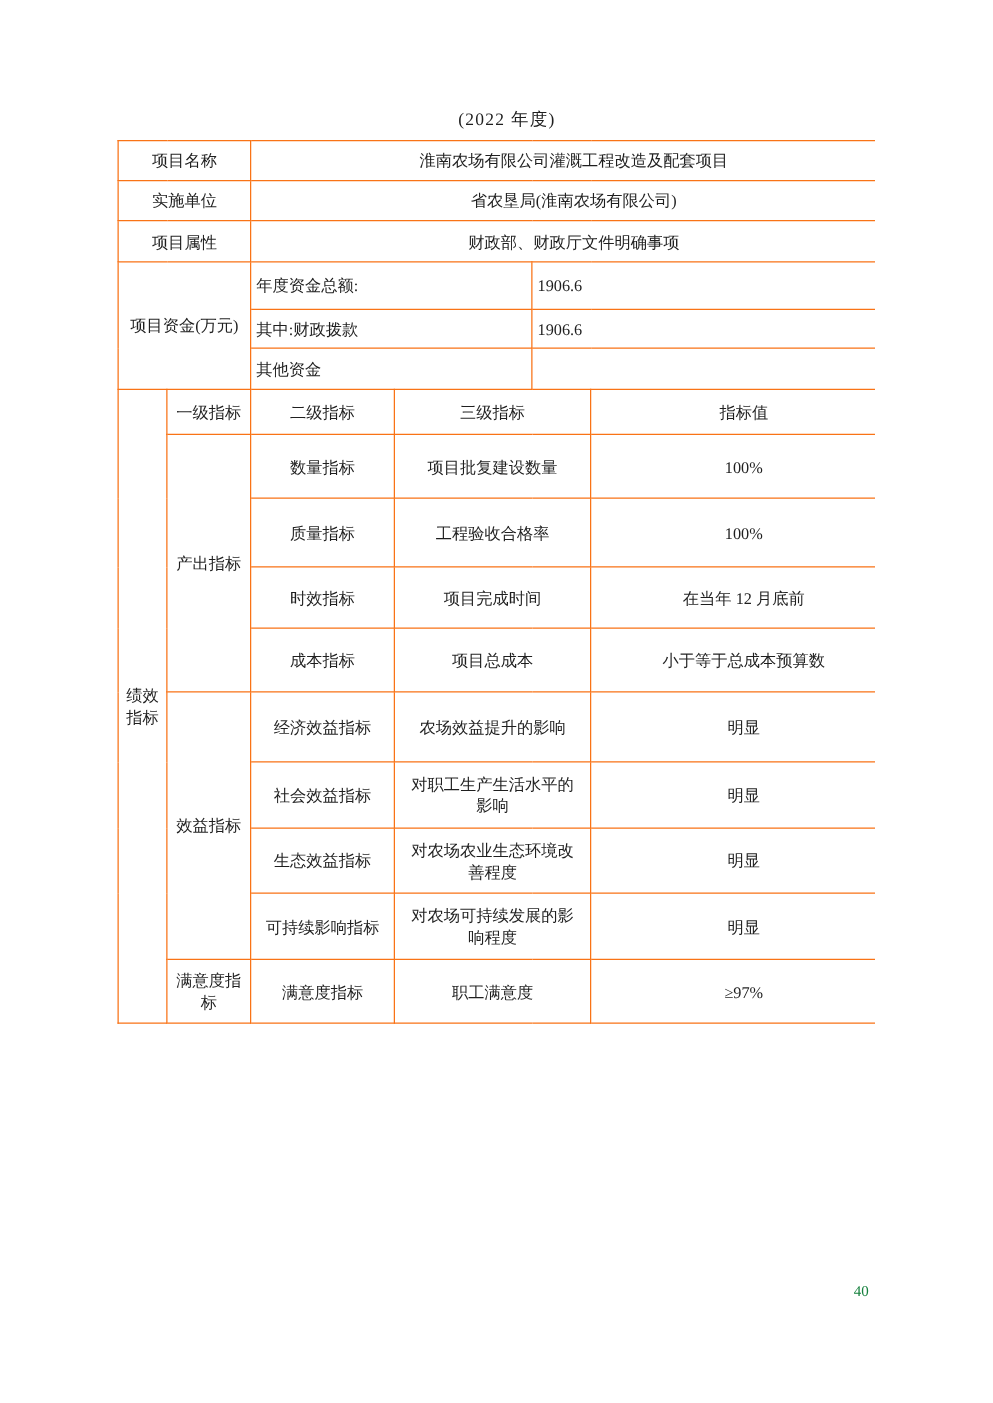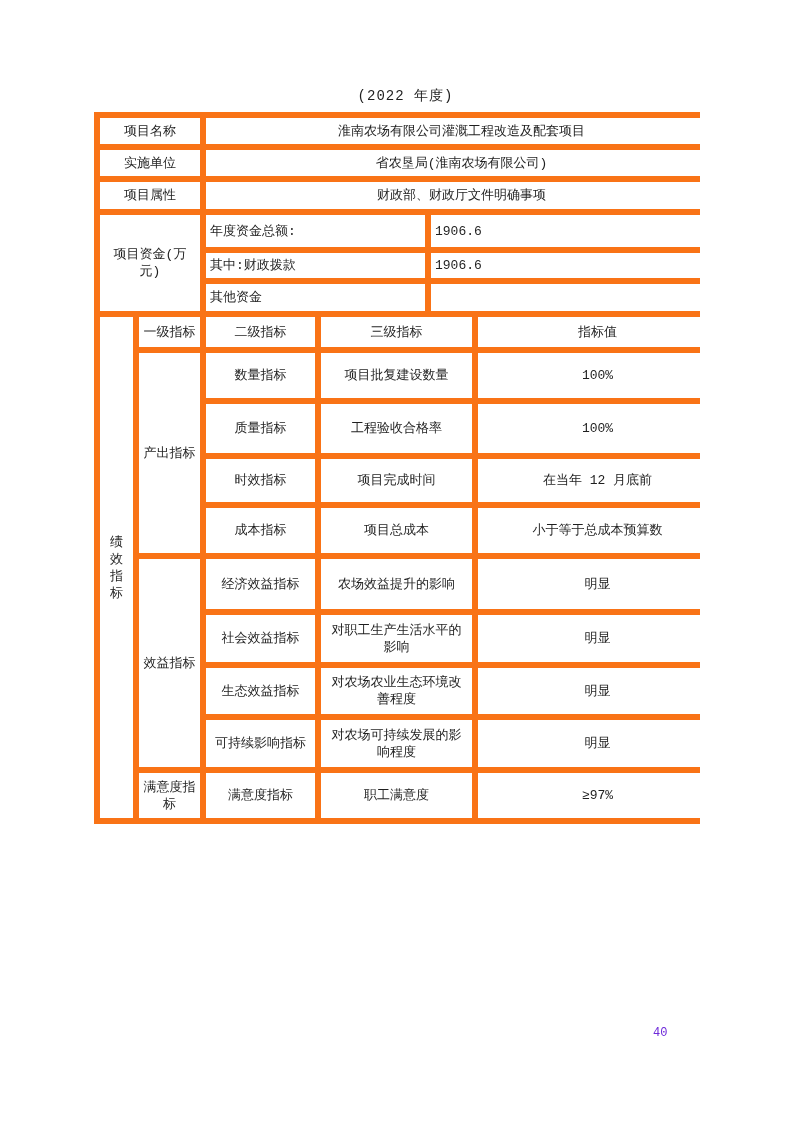--- a/index.html
+++ b/index.html
@@ -1,40 +1,40 @@
 <!DOCTYPE html>
 <html><head>
 <meta charset="utf-8">
 <style>
   html,body{margin:0;padding:0;background:#ffffff;}
   .page{
     position:relative;
     width:700px;height:1122px;
     background:#ffffff;
-    font-family:Liberation Mono, monospace;
+    font-family:Liberation Serif, serif;
     color:#1f1f1f;
     overflow:hidden;
   }
   .doc-title{
     margin:86px 77px 5px 94px;
     width:623px;
     text-align:center;
     font-size:14px;
     line-height:21px;
     letter-spacing:1px;
   }
   table.main{
     margin-left:94px;
     width:623px;
     border-collapse:collapse;
     table-layout:fixed;
     font-size:13px;
   }
   table.main td{
-    border:6px solid #f97316;
+    border:1px solid #f97316;
     padding:2px 4px;
     vertical-align:middle;
     line-height:17px;
     overflow:hidden;
   }
   td.c{text-align:center;}
   td.pre{white-space:pre-line;}
   td.fund-item{text-align:left;margin-left:32px;}
   td.fi0{padding-left:5px;}
   td.fi1{padding-left:40px;}
@@ -54,23 +54,23 @@
     width:628px;
     font-size:21px;
     line-height:40px;
     text-align:justify;
     text-indent:42px;
     letter-spacing:0.5px;
   }
   .pageno{
     position:absolute;
     top:1026px;
-    left:653px;
+    left:683px;
     font-size:12px;
-    color:#6d28d9;
+    color:#15803d;
   }
 </style>
 </head>
 <body>
 
 <div class="page">
 
   <div class="doc-title">(2022 年度)</div>
 
   <table class="main">

